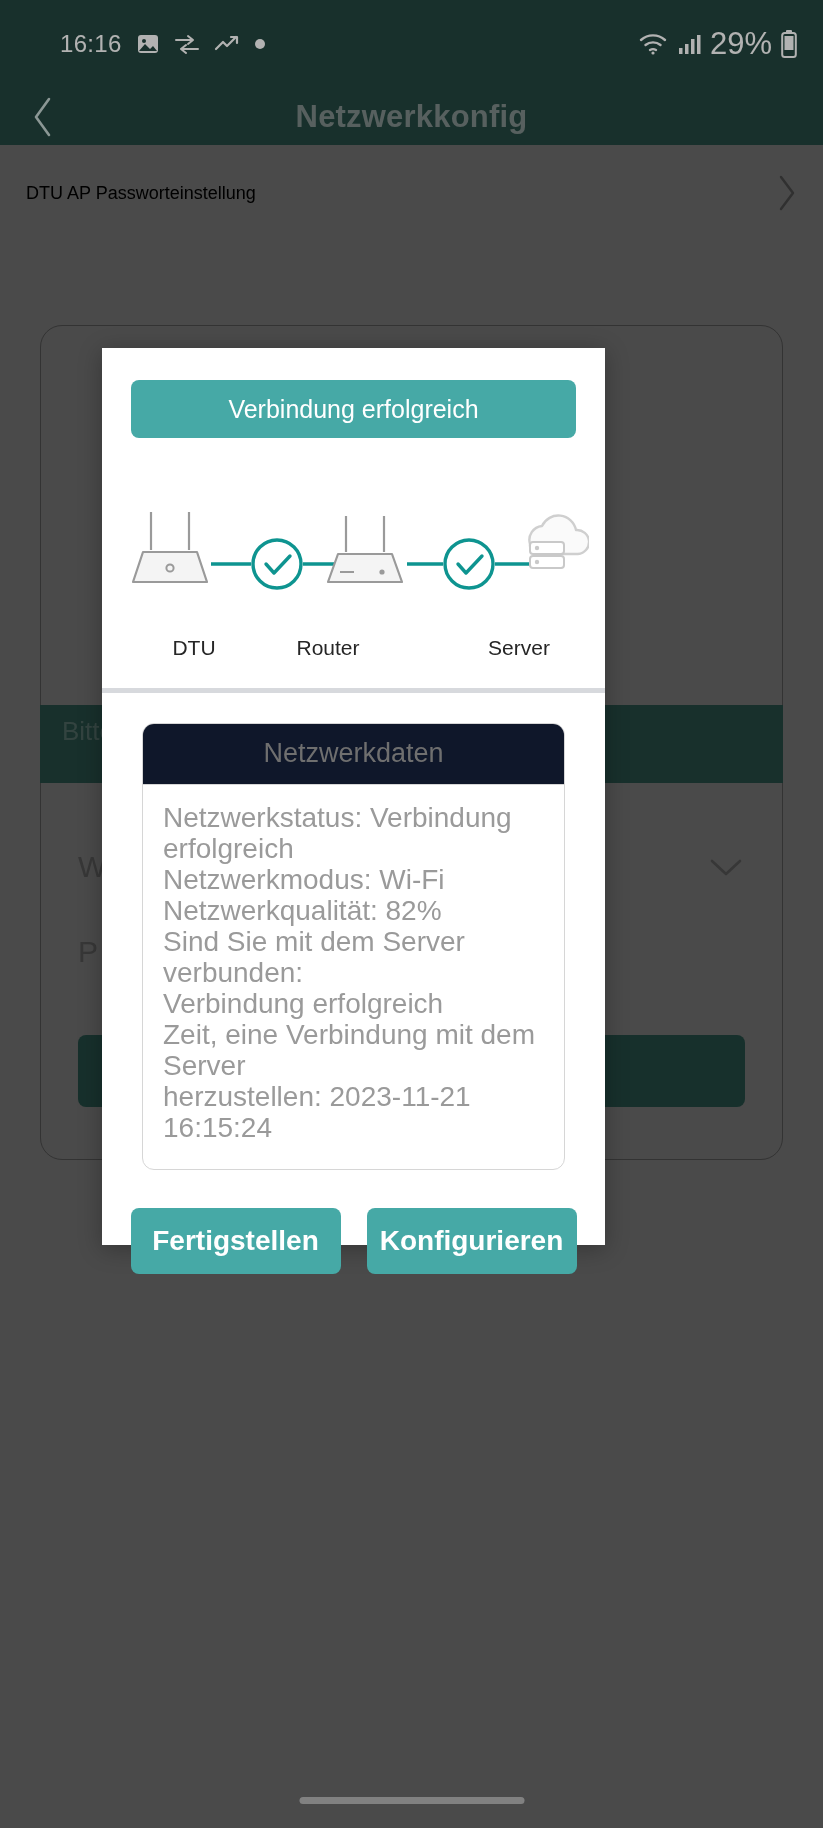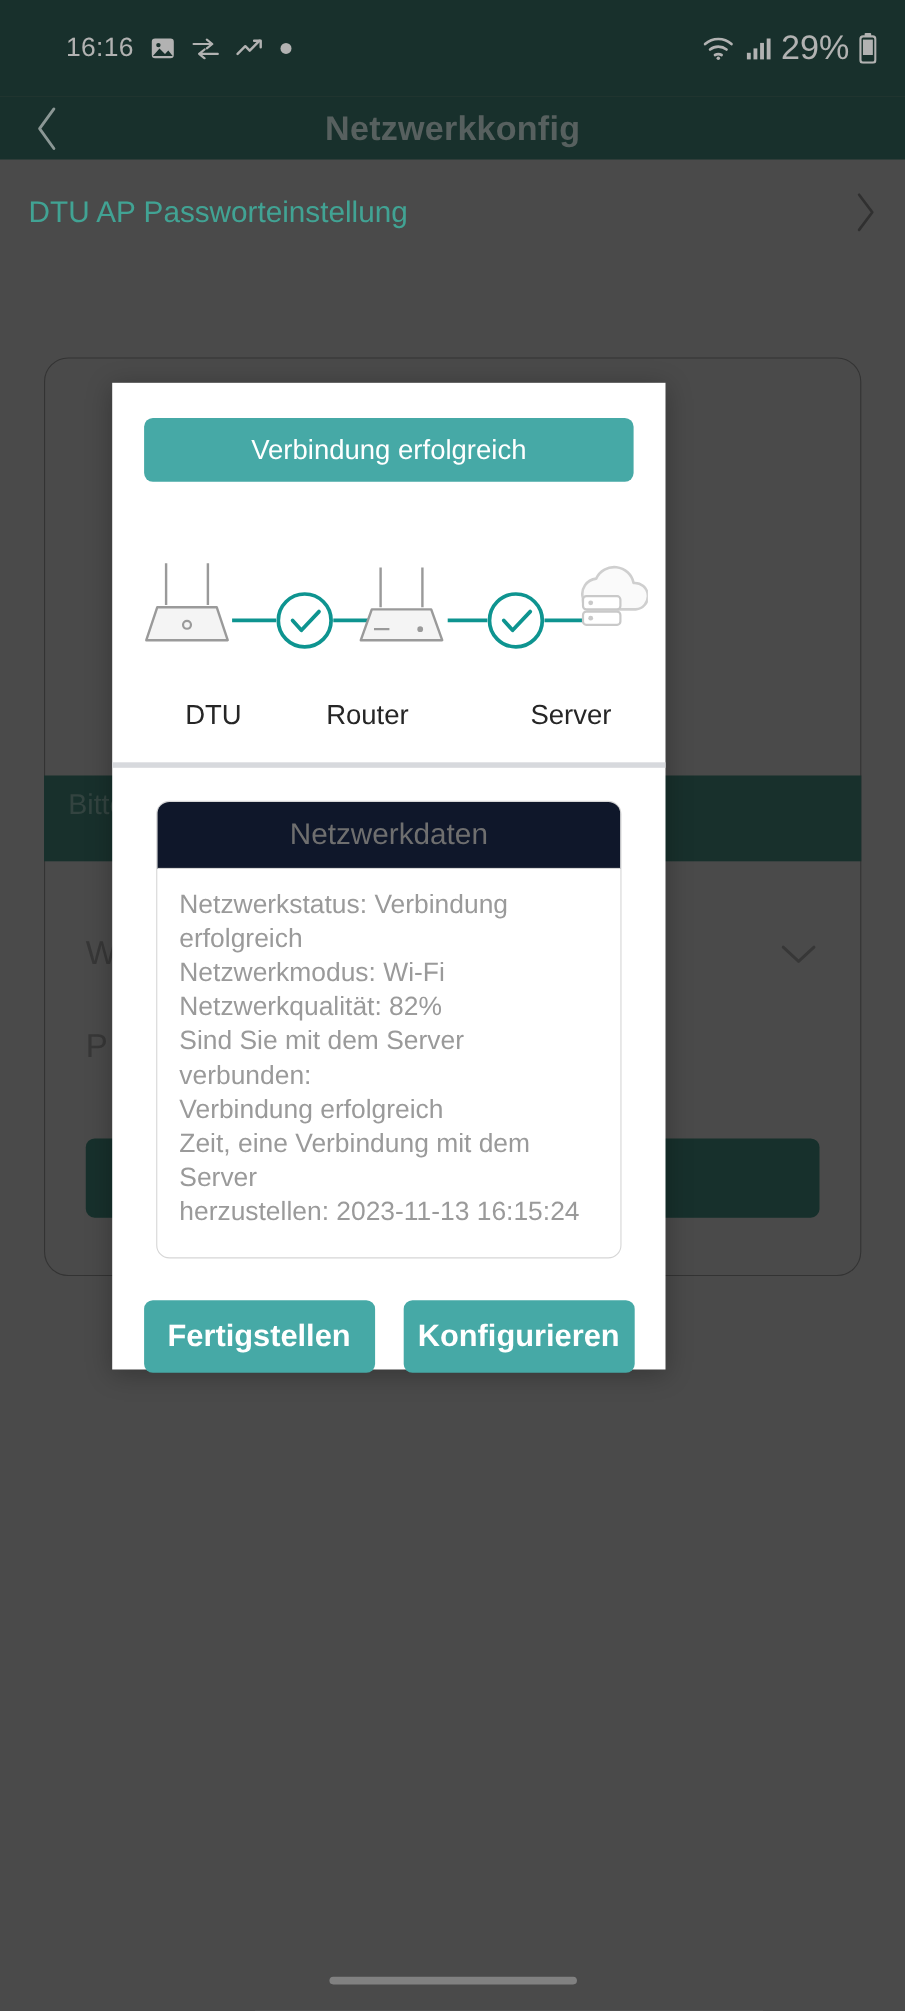--- a/index.html
+++ b/index.html
@@ -28,21 +28,21 @@
   }
   .appbar-title{
     position:absolute;left:0;right:0;text-align:center;
     font-size:31px;font-weight:bold;color:#7d8a88;letter-spacing:.2px;
   }
   .back-chevron{margin-left:30px;z-index:2;}
   .list-row{
     height:96px;display:flex;align-items:center;justify-content:space-between;
     padding:0 26px;box-sizing:border-box;color:#3a3a3a;
   }
-  .list-row-label{font-size:27px;color:#5eead4;}
+  .list-row-label{font-size:18px;color:#000000;}
   .bg-card{
     position:absolute;left:40px;right:40px;top:325px;height:835px;
     border:1.5px solid #4a4a4a;border-radius:22px;box-sizing:border-box;
   }
   .bg-teal-strip{
     position:absolute;left:40px;right:40px;top:705px;height:78px;
     background:#23463f;color:#49615c;font-size:26px;
     padding:10px 22px;box-sizing:border-box;line-height:33px;
   }
   .bg-field{
@@ -70,37 +70,37 @@
     display:flex;align-items:center;justify-content:center;
     color:#fff;font-size:25px;
   }
   .diagram{
     margin-top:56px;height:150px;position:relative;
   }
   .diagram svg{display:block;margin:0 auto;}
   .node-labels{
     display:flex;justify-content:space-between;
     padding:0 26px 0 32px;margin-top:-8px;box-sizing:border-box;
-    color:#262626;font-size:25px;
+    color:#262626;font-size:21px;
   }
   .node-labels span:nth-child(1){width:120px;text-align:center;}
   .node-labels span:nth-child(2){width:120px;text-align:left;}
   .node-labels span:nth-child(3){width:120px;text-align:center;}
   .divider{height:5px;background:#d7d9dd;margin-top:28px;}
   .data-box{
     margin:30px 40px 0 40px;border:1px solid #d6d6d6;border-radius:12px;
     overflow:hidden;
   }
   .data-head{
     background:#0f172a;border-bottom:1px solid #d6d6d6;
     text-align:center;font-size:27px;color:#6f6f6f;padding:14px 0 15px 0;
   }
   .data-body{padding:17px 20px 26px 20px;}
   .data-line{
-    font-size:24px;color:#9a9a9a;line-height:31px;white-space:pre-wrap;
+    font-size:28px;color:#9a9a9a;line-height:31px;white-space:pre-wrap;
   }
   .actions{
     display:flex;gap:26px;justify-content:center;margin-top:38px;
   }
   .action-btn{
     background:#46a9a6;color:#fff;border:none;border-radius:8px;
     font-size:28px;padding:17px 0;width:210px;cursor:pointer;
     font-family:"Liberation Sans","DejaVu Sans",sans-serif;font-weight:bold;
   }
 </style>
@@ -261,21 +261,21 @@
 
   <div class="data-box">
     <div class="data-head">Netzwerkdaten</div>
     <div class="data-body">
       <div class="data-line">Netzwerkstatus: Verbindung erfolgreich</div>
       <div class="data-line">Netzwerkmodus: Wi-Fi</div>
       <div class="data-line">Netzwerkqualität: 82%</div>
       <div class="data-line">Sind Sie mit dem Server verbunden:</div>
       <div class="data-line">Verbindung erfolgreich</div>
       <div class="data-line">Zeit, eine Verbindung mit dem Server</div>
-      <div class="data-line">herzustellen: 2023-11-13 16:15:24</div>
+      <div class="data-line">herzustellen: 2023-11-21 16:15:24</div>
     </div>
   </div>
 
   <div class="actions">
     <button class="action-btn">Fertigstellen</button>
     <button class="action-btn">Konfigurieren</button>
   </div>
 </div>
 
 </body></html>

